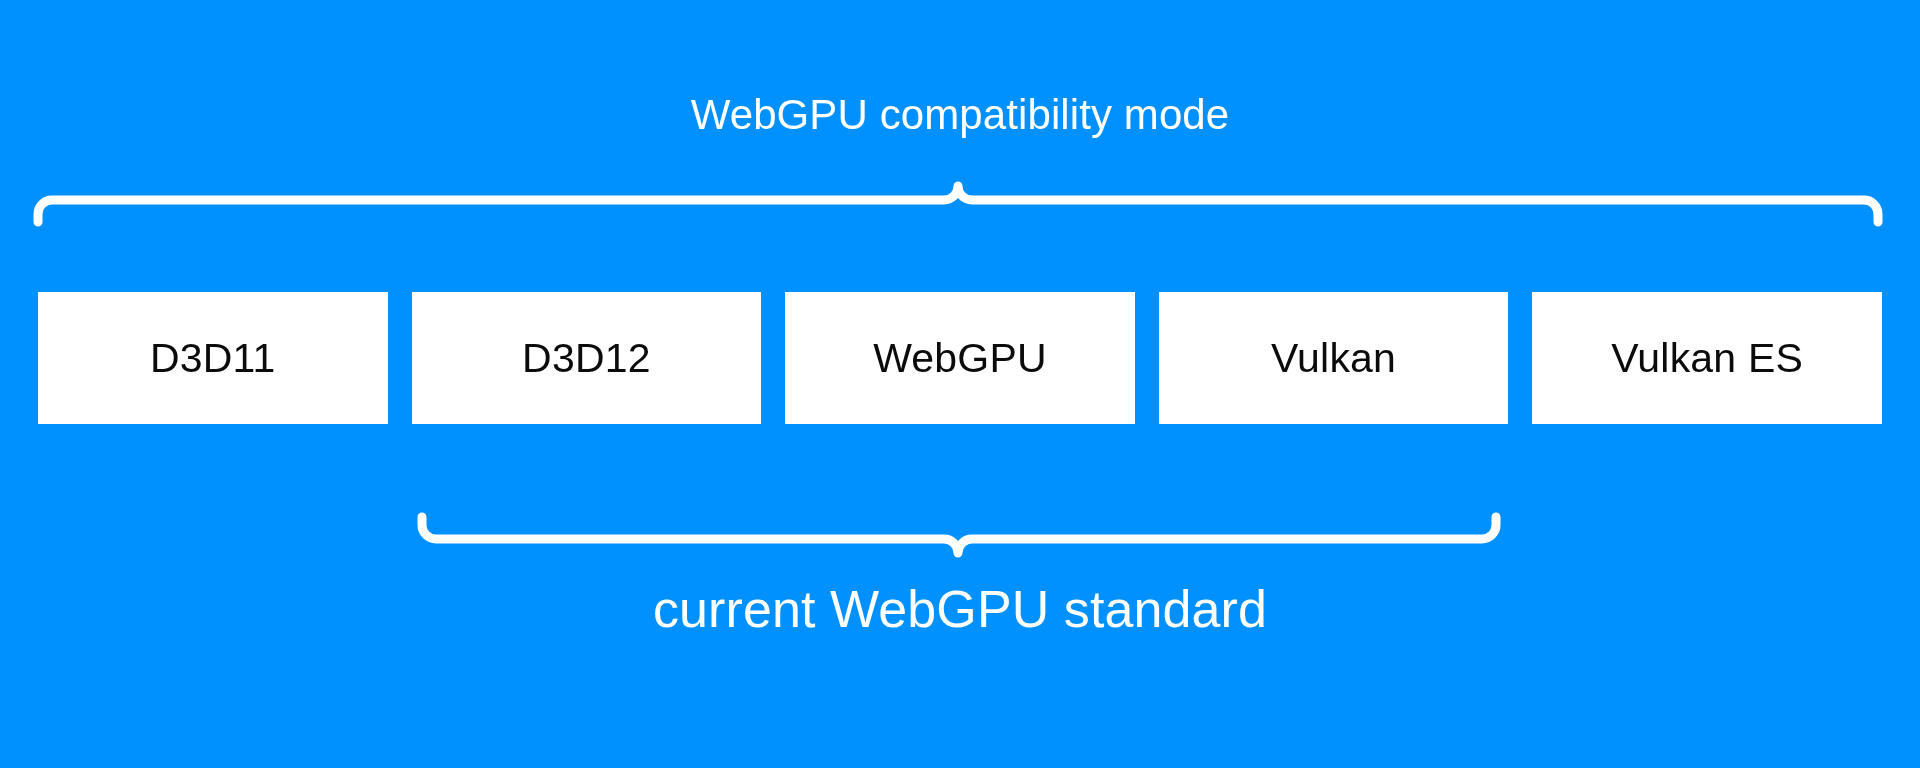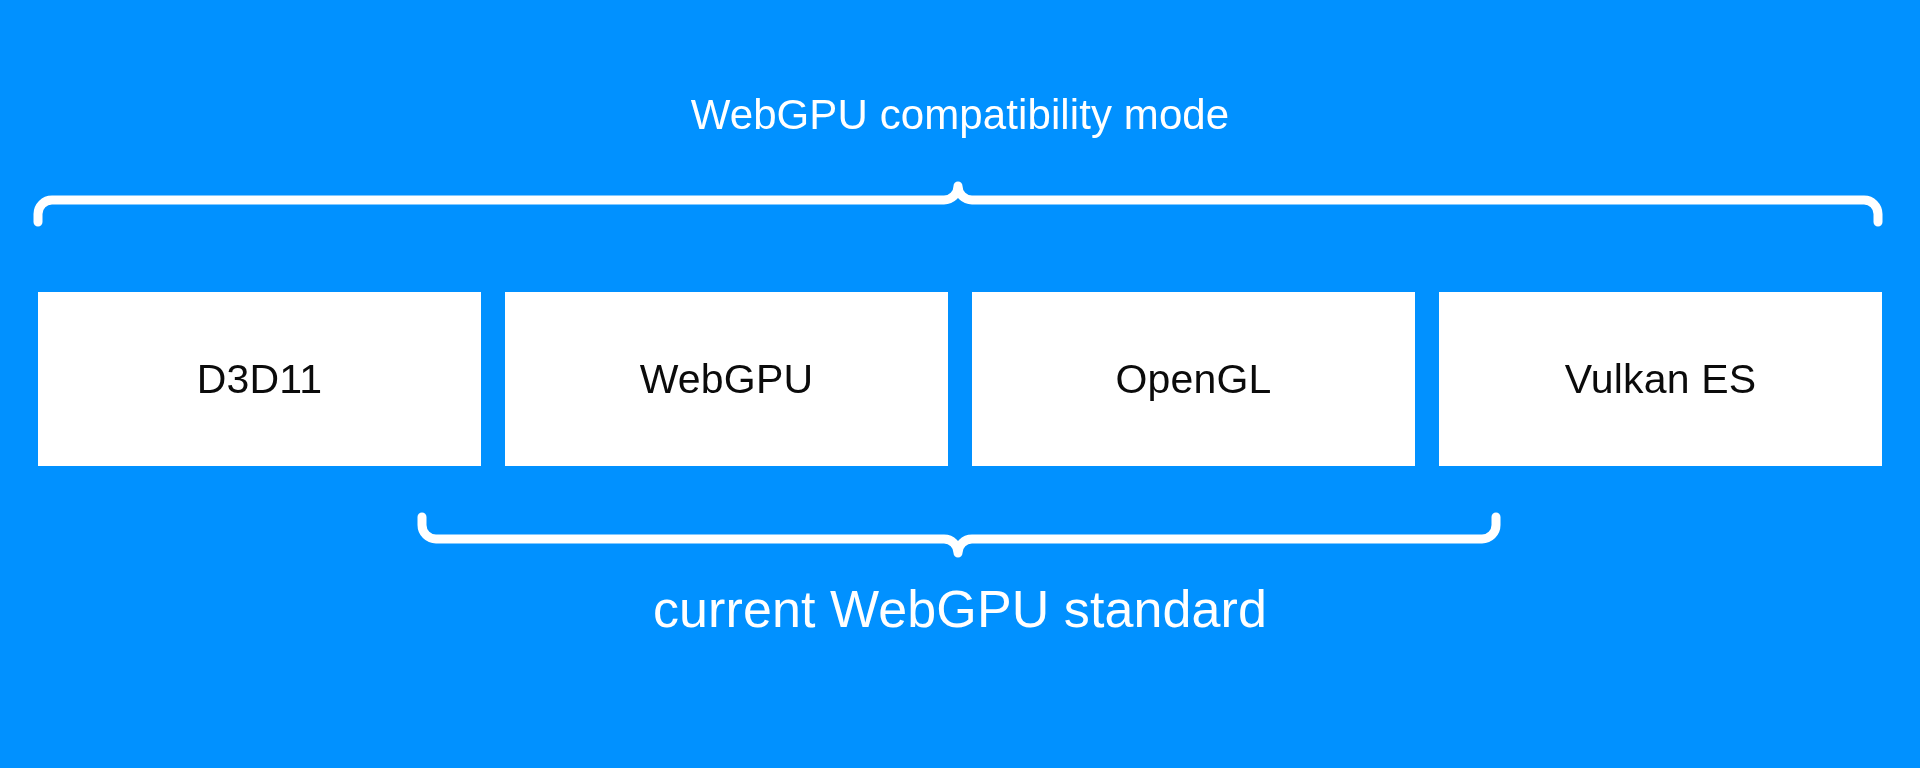--- a/index.html
+++ b/index.html
@@ -53,21 +53,21 @@
     height: 768px;
     pointer-events: none;
   }
 
   
   #backend-row {
     position: absolute;
     left: 38px;
     top: 292px;
     width: 1844px;
-    height: 174px;
+    height: 132px;
     display: flex;
     flex-direction: row;
     gap: 24px;
   }
 
   .backend-box {
     flex: 1 1 0;
     background: #ffffff;
     display: flex;
     align-items: center;
@@ -112,27 +112,30 @@
              A 14 14 0 0 0 1496 525
              L 1496 517" fill="none" stroke="#ffffff" stroke-width="9" stroke-linecap="round" stroke-linejoin="round"></path>
   </svg>
 
   <div id="backend-row">
 
     <div class="backend-box">
       <span class="backend-label">D3D11</span>
     </div>
 
+    <div class="backend-box">
+      <span class="backend-label">D3D12</span>
+    </div>
 
     <div class="backend-box">
       <span class="backend-label">WebGPU</span>
     </div>
 
     <div class="backend-box">
-      <span class="backend-label">OpenGL</span>
+      <span class="backend-label">Vulkan</span>
     </div>
 
     <div class="backend-box">
       <span class="backend-label">Vulkan ES</span>
     </div>
 
   </div>
 
   <div class="brace-label" id="label-bottom">current WebGPU standard</div>
 

